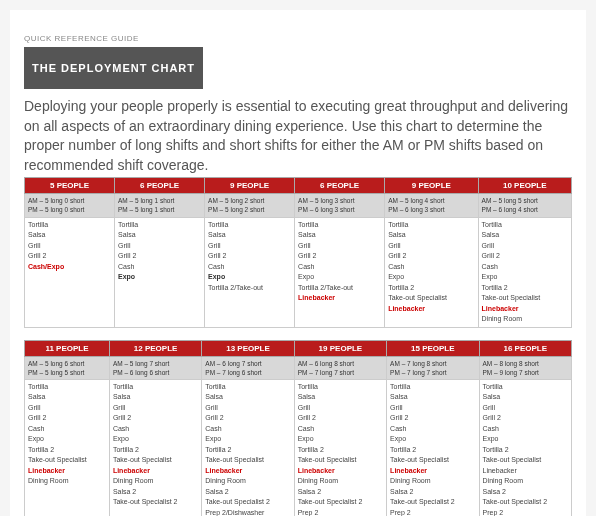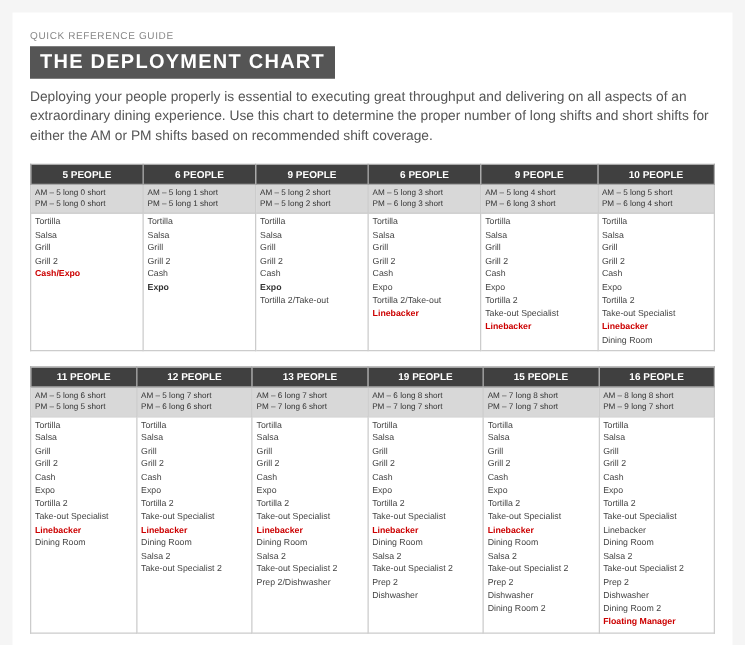--- a/index.html
+++ b/index.html
@@ -14,47 +14,48 @@
       background: white;
       padding: 14px;
       max-width: 596px;
     }
     .quick-ref {
       font-size: 8px;
       color: #888;
       letter-spacing: 0.5px;
       margin-bottom: 4px;
       text-transform: uppercase;
+      margin-top: 10px;
     }
     .title-box {
       background: #555;
       color: white;
-      padding: 4px 8px;
-      font-size: 16px;
+      padding: 15px 8px;
+      font-size: 11px;
       font-weight: bold;
       letter-spacing: 1px;
       margin-bottom: 8px;
       display: inline-block;
     }
     .description {
-      font-size: 11px;
+      font-size: 14px;
       color: #555;
       line-height: 1.4;
-      margin-bottom: 14px;
+      margin-bottom: 2px;
     }
     .chart-section {
       margin-bottom: 6px;
     }
     table {
       width: 100%;
       border-collapse: collapse;
       font-size: 7.5px;
     }
     th {
-      background: #404040;
+      background: #b91c1c;
       color: white;
       text-align: center;
       padding: 3px 2px;
       font-size: 8px;
       font-weight: bold;
       border: 1px solid #aaa;
     }
     td {
       border: 1px solid #ccc;
       padding: 2px 3px;

